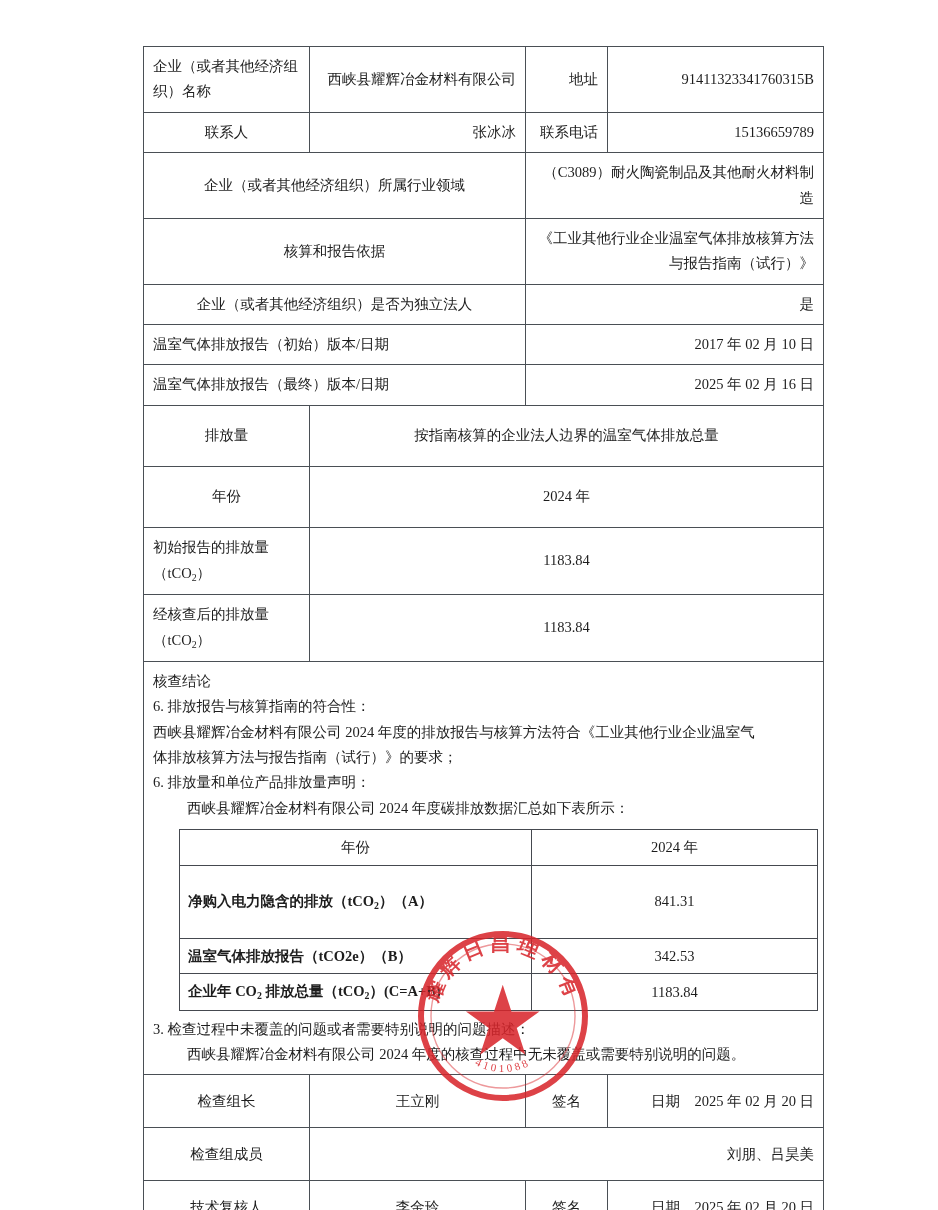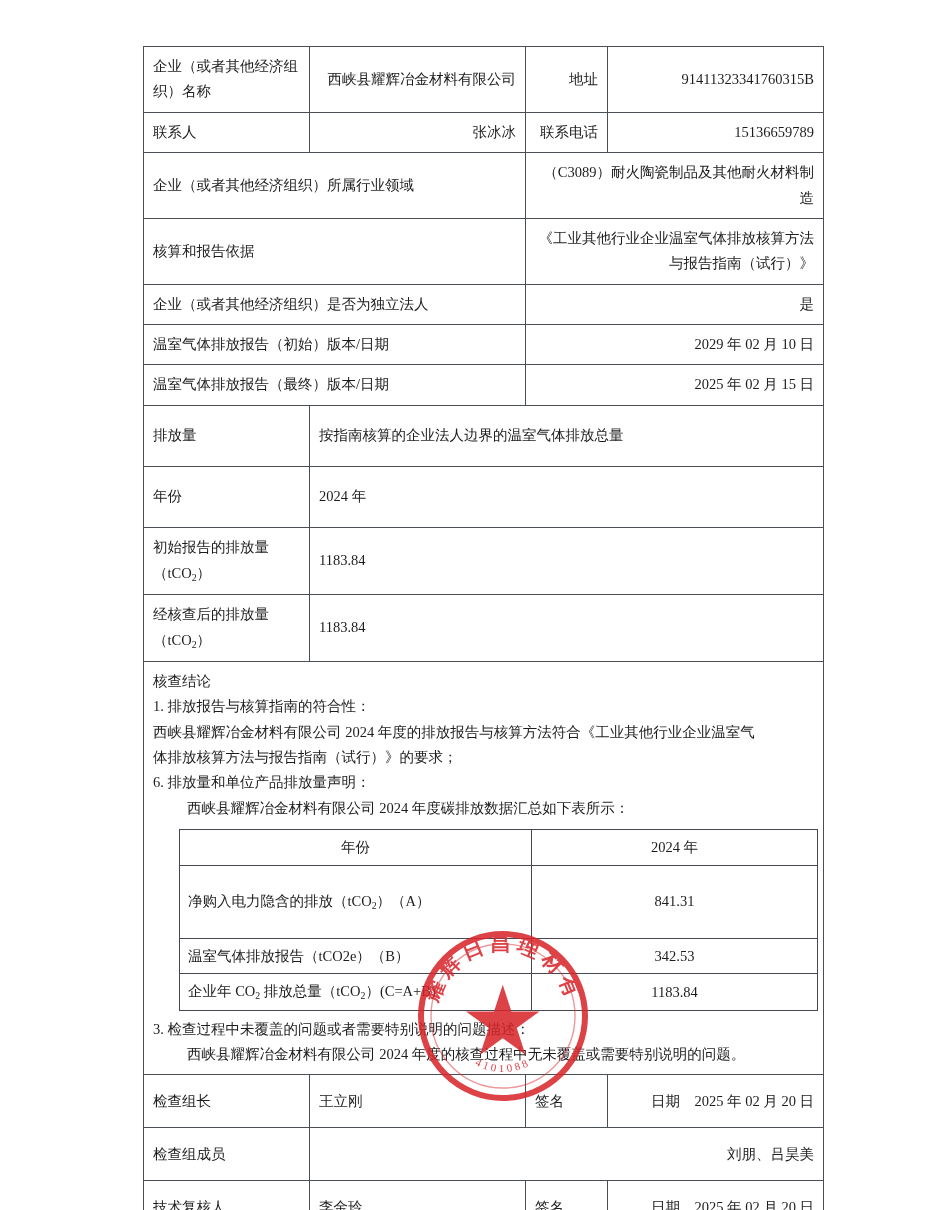--- a/index.html
+++ b/index.html
@@ -33,21 +33,21 @@
     table-layout: fixed;
   }
   table.doc td {
     border: 1px solid #4a4f55;
     padding: 7px 9px;
     font-size: 14.5px;
     line-height: 1.75;
     vertical-align: middle;
     color: #1d1d1d;
   }
-  .ctr { }
+  .ctr { text-align: center; }
   .lft { text-align: right; }
 
   
   td.label-l { text-align: left; }
   td.tall { height: 46px; }
 
   
   td.concl {
     padding: 10px 10px 12px 10px;
     line-height: 2.25;
@@ -64,21 +64,21 @@
     margin: 8px 0 6px 26px;
   }
   table.inner td {
     border: 1px solid #45494f;
     font-size: 14.5px;
     padding: 5px 8px;
     line-height: 1.7;
     color: #1d1d1d;
   }
   td.inner-head { text-align: center; }
-  td.inner-lbl  { text-align: left; }
+  td.inner-lbl  { text-align: left; font-weight: bold; }
   td.inner-val  { text-align: center; font-family: Liberation Serif, serif; }
   td.inner-tallrow { height: 62px; vertical-align: top; padding-top: 6px; }
   td.inner-tallval { height: 62px; vertical-align: top; padding-top: 6px; text-align: center; }
 
   sub { font-size: 0.68em; vertical-align: -0.26em; }
 
   
   .stamp {
     position: absolute;
     left: 398px;
@@ -129,26 +129,26 @@
         <td class="lft" colspan="2">《工业其他行业企业温室气体排放核算方法与报告指南（试行）》</td>
       </tr>
 
       <tr>
         <td class="ctr" colspan="2">企业（或者其他经济组织）是否为独立法人</td>
         <td class="lft" colspan="2">是</td>
       </tr>
 
       <tr>
         <td class="label-l" colspan="2">温室气体排放报告（初始）版本/日期</td>
-        <td class="lft" colspan="2">2029 年 02 月 10 日</td>
+        <td class="lft" colspan="2">2017 年 02 月 10 日</td>
       </tr>
 
       <tr>
         <td class="label-l" colspan="2">温室气体排放报告（最终）版本/日期</td>
-        <td class="lft" colspan="2">2025 年 02 月 15 日</td>
+        <td class="lft" colspan="2">2025 年 02 月 16 日</td>
       </tr>
 
       <tr>
         <td class="ctr tall">排放量</td>
         <td class="ctr" colspan="3">按指南核算的企业法人边界的温室气体排放总量</td>
       </tr>
 
       <tr>
         <td class="ctr tall">年份</td>
         <td class="ctr" colspan="3">2024 年</td>
@@ -166,21 +166,21 @@
         <td class="label-l" style="height:52px">
           <span>经核查后的排放量</span><br>
           <span><span>（tCO</span><sub>2</sub><span>）</span></span>
         </td>
         <td class="ctr" colspan="3">1183.84</td>
       </tr>
 
       <tr>
         <td class="concl" colspan="4">
           <div class="cline">核查结论</div>
-          <div class="cline">1. 排放报告与核算指南的符合性：</div>
+          <div class="cline">6. 排放报告与核算指南的符合性：</div>
           <div class="cline">西峡县耀辉冶金材料有限公司 2024 年度的排放报告与核算方法符合《工业其他行业企业温室气</div>
           <div class="cline">体排放核算方法与报告指南（试行）》的要求；</div>
           <div class="cline">6. 排放量和单位产品排放量声明：</div>
           <div class="cline indent">西峡县耀辉冶金材料有限公司 2024 年度碳排放数据汇总如下表所示：</div>
 
           <table class="inner">
             <colgroup>
               <col style="width:352px">
               <col style="width:286px">
             </colgroup>

